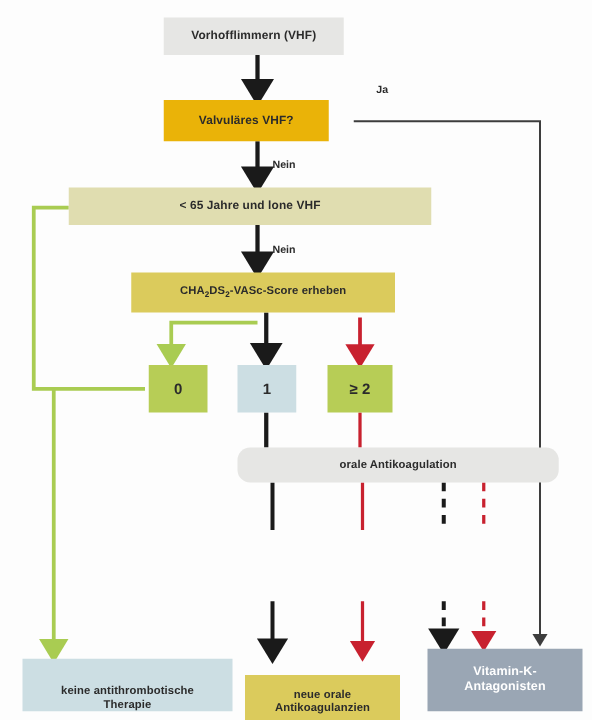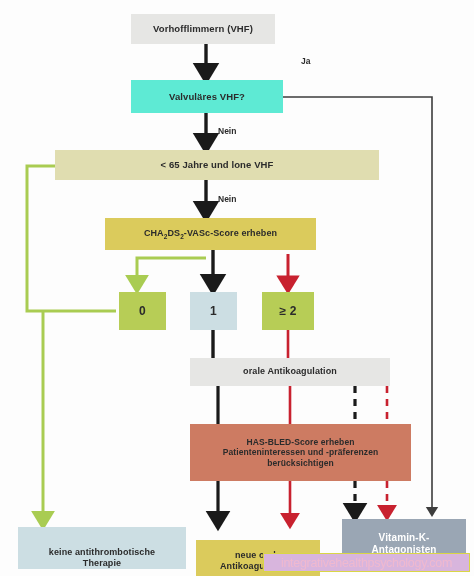--- a/index.html
+++ b/index.html
@@ -39,33 +39,33 @@
   .edge-label {
     position: absolute;
     font-family: "Liberation Sans", sans-serif;
     font-size: 8.5px;
     font-weight: bold;
     color: #2b2b2b;
   }
 
   
   #node-vhf       { left:131px; top:14px;  width:144px; height:30px;  background:#e6e6e4; font-size:9.5px;text-align:center; }
-  #node-valvular  { left:131px; top:80px;  width:152px; height:33px;  background:#5eead4; font-size:9.5px; }
-  #node-lone      { left:55px;  top:150px; width:324px; height:30px;  background:#e0ddb0; font-size:9.5px; }
+  #node-valvular  { left:131px; top:80px;  width:132px; height:33px;  background:#eab308; font-size:9.5px; }
+  #node-lone      { left:55px;  top:150px; width:290px; height:30px;  background:#e0ddb0; font-size:9.5px; }
   #node-chads     { left:105px; top:218px; width:211px; height:32px;  background:#dbcb5c; font-size:9px; }
   #node-score0    { left:119px; top:292px; width:47px;  height:38px;  background:#b7cd56; font-size:12px; }
   #node-score1    { left:190px; top:292px; width:47px;  height:38px;  background:#ccdee3; font-size:12px; }
   #node-score2    { left:262px; top:292px; width:52px;  height:38px;  background:#b7cd56; font-size:12px; }
-  #node-oak       { left:190px; top:358px; width:200px; height:28px;  background:#e6e6e4; font-size:9px; }
+  #node-oak       { left:190px; top:358px; width:257px; height:28px;  background:#e6e6e4; font-size:9px;border-radius:10px; }
   #node-hasbled   { left:190px; top:424px; width:221px; height:57px;  background:#cd7b62; font-size:8.5px; }
   #node-none      { left:18px;  top:527px; width:168px; height:42px;  background:#ccdee3; font-size:9px;align-items:flex-end; }
   #node-noak      { left:196px; top:540px; width:124px; height:42px;  background:#dbcb5c; font-size:9px; }
   #node-vka       { left:342px; top:519px; width:124px; height:50px;  background:#9aa6b4; font-size:10px; color:#ffffff; }
 
-  #label-ja   { left:301px; top:56px; }
+  #label-ja   { left:301px; top:66px; }
   #label-nein1{ left:218px; top:126px; }
   #label-nein2{ left:218px; top:194px; }
 
   .node-text { display:block; width:100%; }
   .sub { font-size:0.72em; vertical-align:sub; }
 
   #watermark {
     position: absolute;
     left: 263px;
     top: 553px;
@@ -173,27 +173,20 @@
   </div>
 
   <div class="node" id="node-score2">
     <span class="node-text">≥ 2</span>
   </div>
 
   <div class="node" id="node-oak">
     <span class="node-text">orale Antikoagulation</span>
   </div>
 
-  <div class="node" id="node-hasbled">
-    <span class="node-text">
-      <span>HAS-BLED-Score erheben</span><br>
-      <span>Patienteninteressen und -präferenzen</span><br>
-      <span>berücksichtigen</span>
-    </span>
-  </div>
 
   <div class="node" id="node-none">
     <span class="node-text">
       <span>keine antithrombotische</span><br>
       <span>Therapie</span>
     </span>
   </div>
 
   <div class="node" id="node-noak">
     <span class="node-text">
@@ -202,15 +195,14 @@
     </span>
   </div>
 
   <div class="node" id="node-vka">
     <span class="node-text">
       <span>Vitamin-K-</span><br>
       <span>Antagonisten</span>
     </span>
   </div>
 
-  <div id="watermark">integrativehealthpsychology.com</div>
 
 </div>
 
 </body></html>

